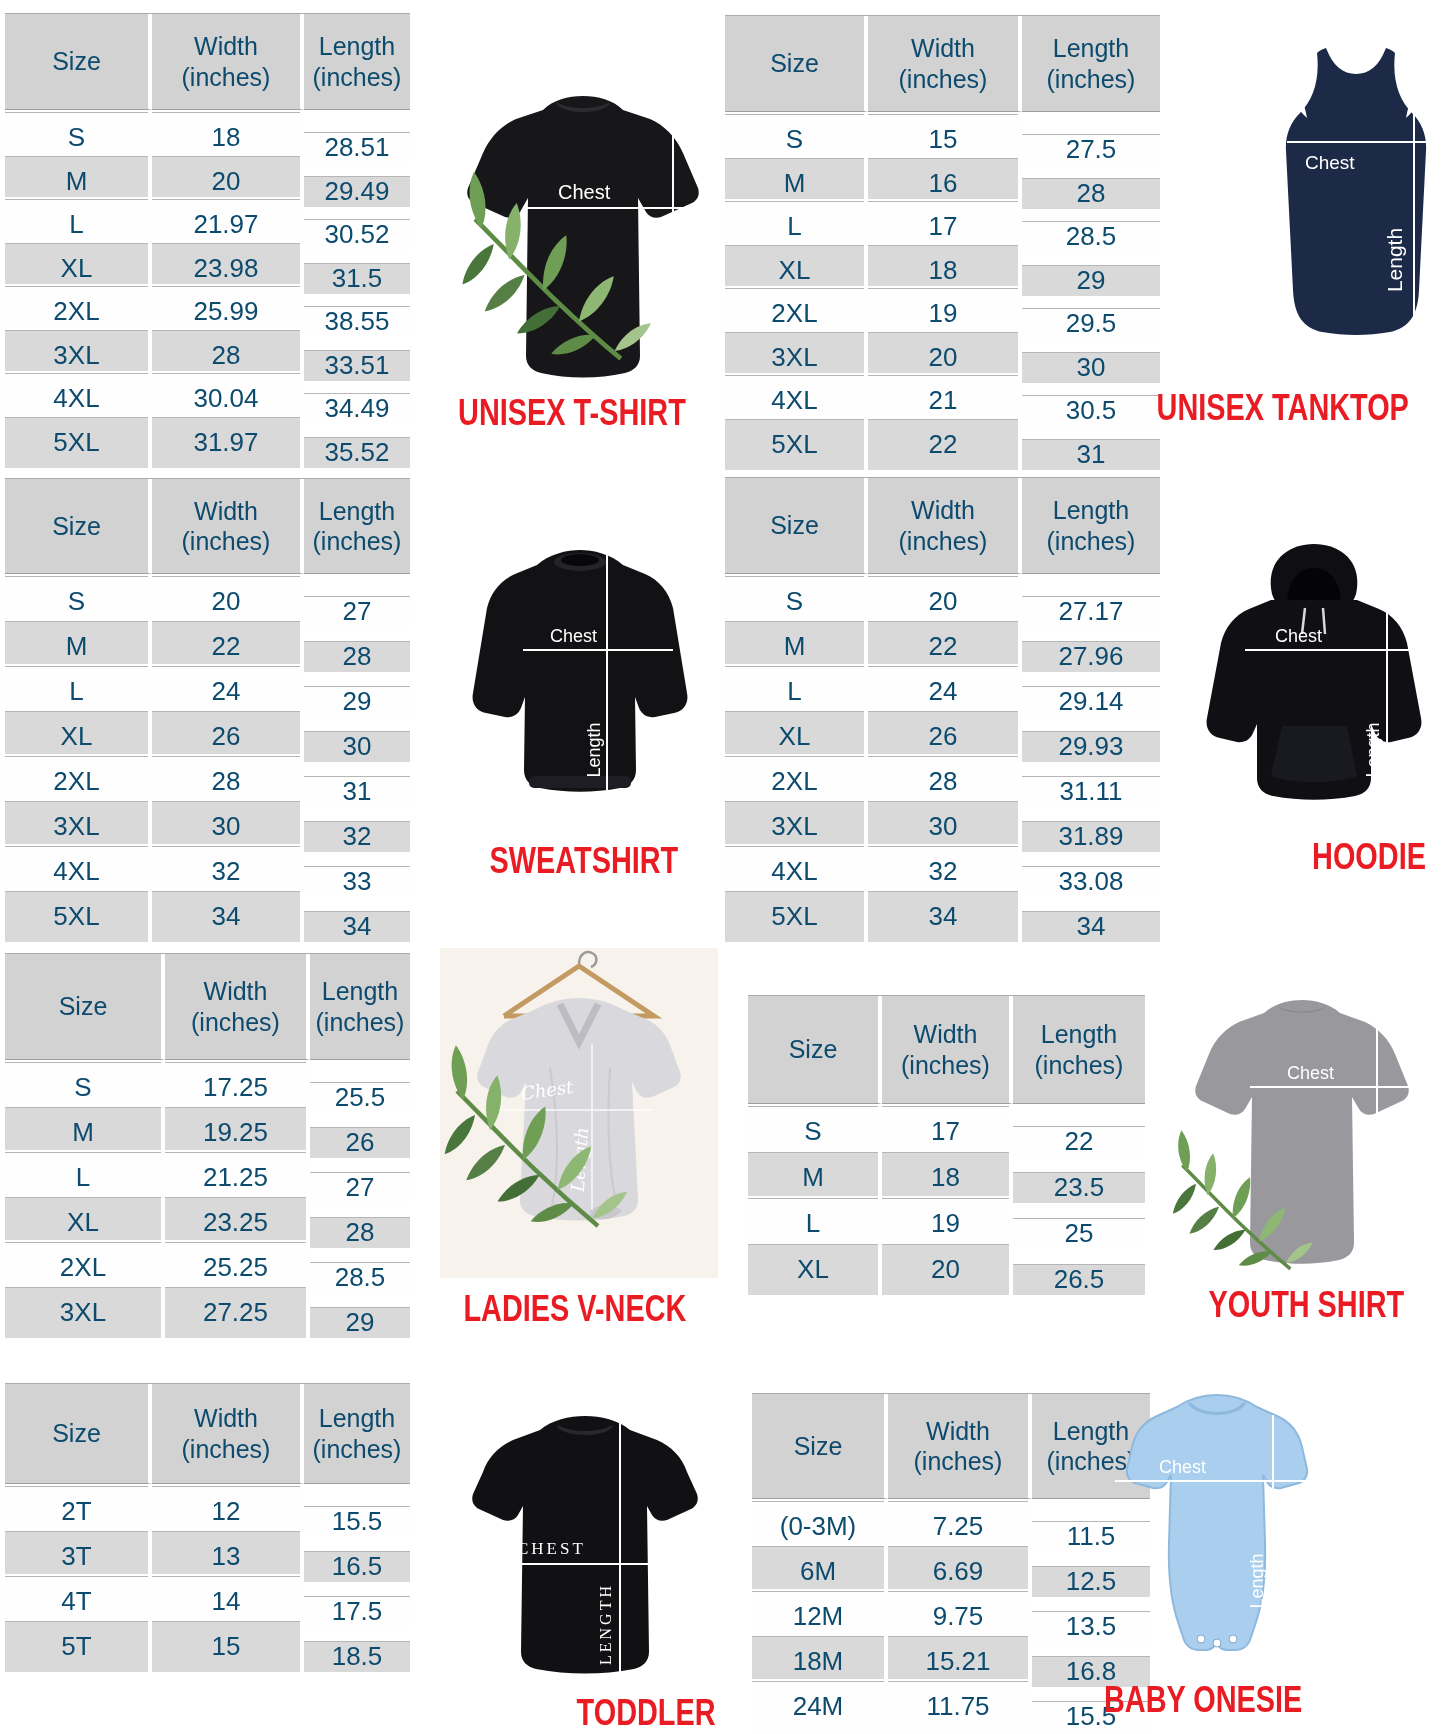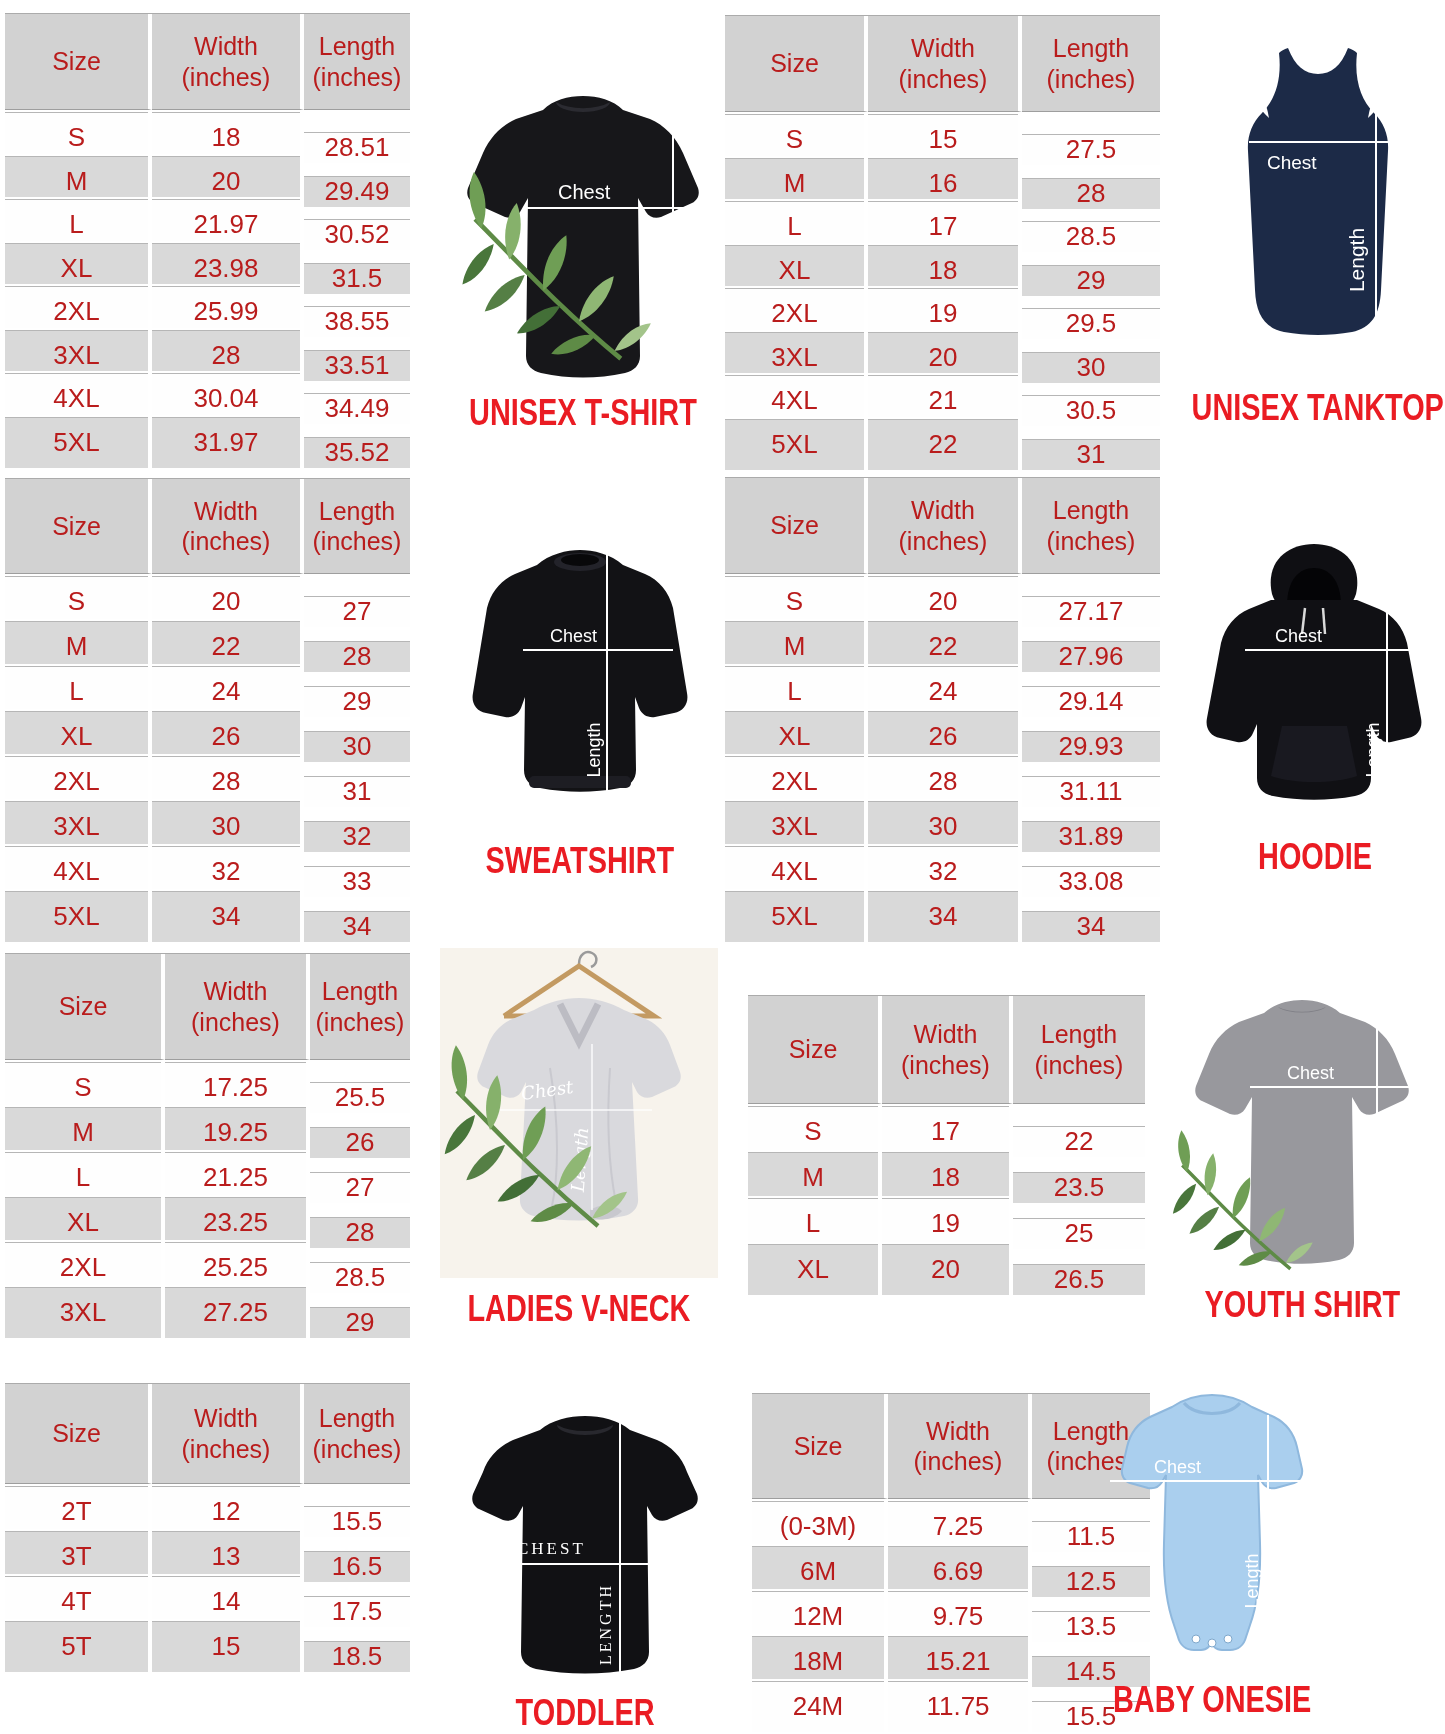--- a/index.html
+++ b/index.html
@@ -1,32 +1,32 @@
 <!DOCTYPE html>
 <html><head>
 <meta charset="utf-8">
 <style>
   html,body{margin:0;padding:0;background:#fff;}
   #canvas{position:relative;width:1445px;height:1734px;background:#ffffff;overflow:hidden;
           font-family:"Liberation Sans",sans-serif;}
   
-  .stable{position:absolute;color:#b91c1c;}
+  .stable{position:absolute;color:#0c4a6e;}
   .thead{display:grid;grid-template-columns:var(--cols);height:var(--hh);border-top:1px solid #ababab;}
   .th{background:#d2d2d2;border-right:4px solid #fff;border-bottom:1px solid #9e9e9e;
       display:flex;align-items:center;justify-content:center;text-align:center;
       font-size:25px;line-height:1.22;}
   .th:last-child{border-right:none;}
   .tbody .tr{display:grid;grid-template-columns:var(--cols);height:var(--rh);}
   .td{display:flex;align-items:center;justify-content:center;font-size:26px;
       border-right:4px solid #fff;border-top:2px solid #fff;
       box-shadow:inset 0 1px 0 #b6b6b6;background:#fefefe;}
   .td:last-child{border-right:none;margin-top:20px;}
   .tr.alt .td{background:#d9d9d9;}
   
-  .fig{position:absolute;display:flex;flex-direction:column;align-items:center;}
+  .fig{position:absolute;display:flex;flex-direction:column;align-items:flex-end;}
   .glabel{font-weight:700;color:#ea1c23;font-size:37px;letter-spacing:0;
           transform:scaleX(0.78);transform-origin:center;white-space:nowrap;text-align:center;}
   svg text{font-family:"Liberation Sans",sans-serif;}
   .scripty{font-family:"DejaVu Serif",serif;font-style:italic;}
   .serifcap{font-family:"Liberation Serif",serif;letter-spacing:3px;}
 </style>
 </head>
 <body>
 
 <div id="canvas">
@@ -415,21 +415,21 @@
           <div class="td">12.5</div>
         </div>
         <div class="tr">
           <div class="td">12M</div>
           <div class="td">9.75</div>
           <div class="td">13.5</div>
         </div>
         <div class="tr alt">
           <div class="td">18M</div>
           <div class="td">15.21</div>
-          <div class="td">14.5</div>
+          <div class="td">16.8</div>
         </div>
         <div class="tr">
           <div class="td">24M</div>
           <div class="td">11.75</div>
           <div class="td">15.5</div>
         </div>
       </div>
   </div>
 
   <figure class="fig" style="left:448px;top:88px;width:270px;margin:0">

